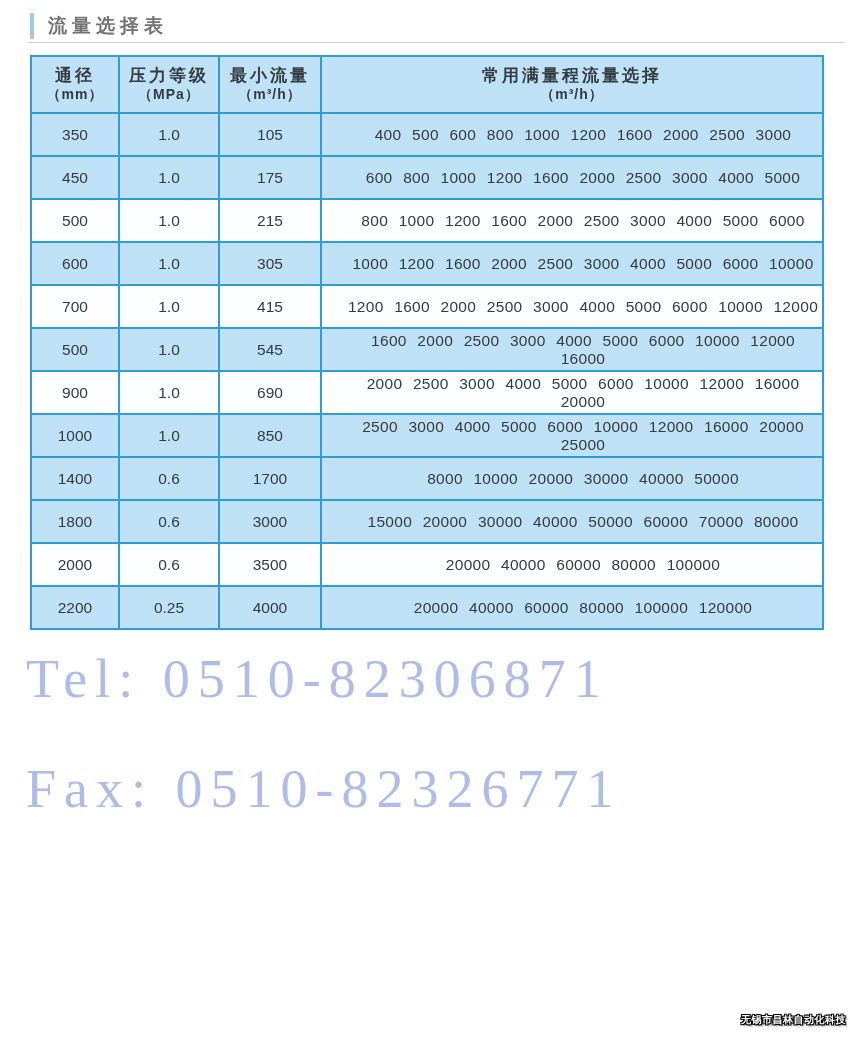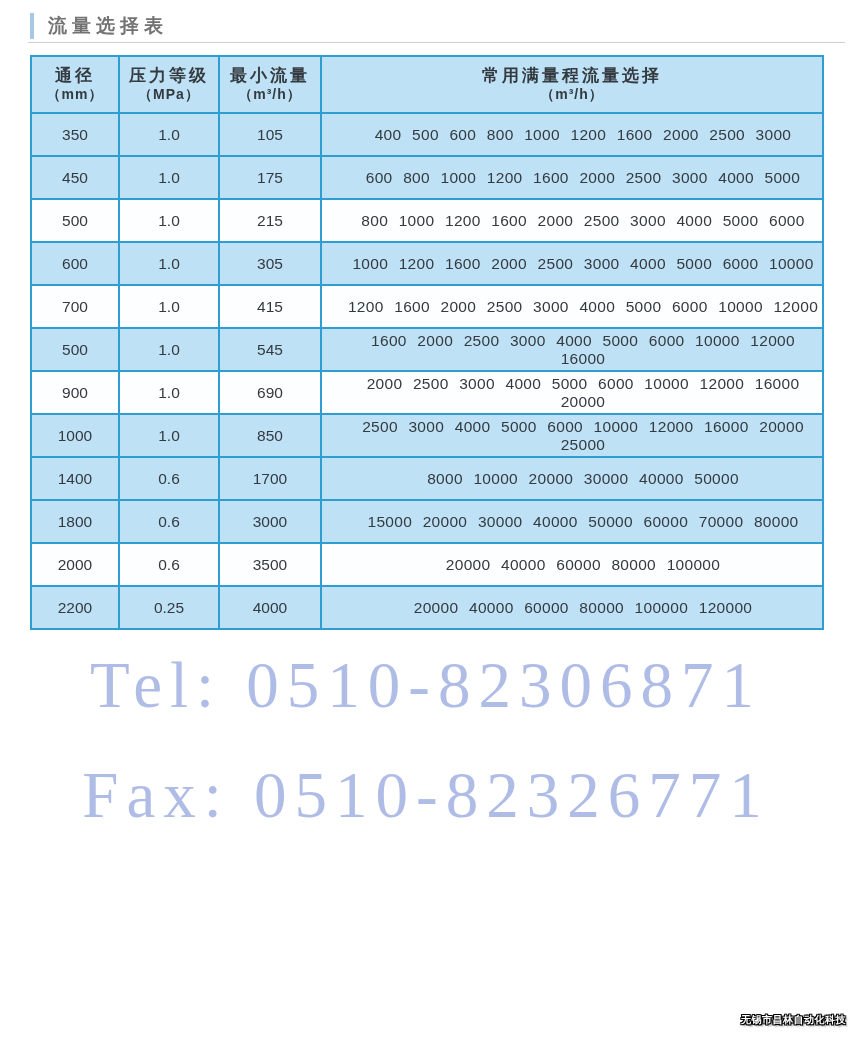--- a/index.html
+++ b/index.html
@@ -60,23 +60,23 @@
   tr.row-white td{background:var(--row-white);}
   td.ranges{
     text-align:left;padding-left:22px;word-spacing:6px;letter-spacing:0.3px;margin-left:39px;
   }
   col.c1{width:88px;} col.c2{width:100px;} col.c3{width:102px;} col.c4{width:502px;}
 
   
   .watermark{
     position:absolute;left:26px;width:800px;
     font-family:"Liberation Serif","DejaVu Serif",serif;
-    font-size:65px;letter-spacing:8px;white-space:nowrap;
+    font-size:54px;letter-spacing:8px;white-space:nowrap;
     color:var(--wm-color);
-    pointer-events:none;z-index:5;text-align:center;
+    pointer-events:none;z-index:5;
   }
   .wm-tel{top:648px;}
   .wm-fax{top:758px;}
 
   
   .company{
     position:absolute;right:4px;bottom:11px;z-index:6;
     font-size:10px;font-weight:bold;color:#ffffff;letter-spacing:0.5px;
     text-shadow:
       -1px -1px 0 #000, 1px -1px 0 #000, -1px 1px 0 #000, 1px 1px 0 #000,

